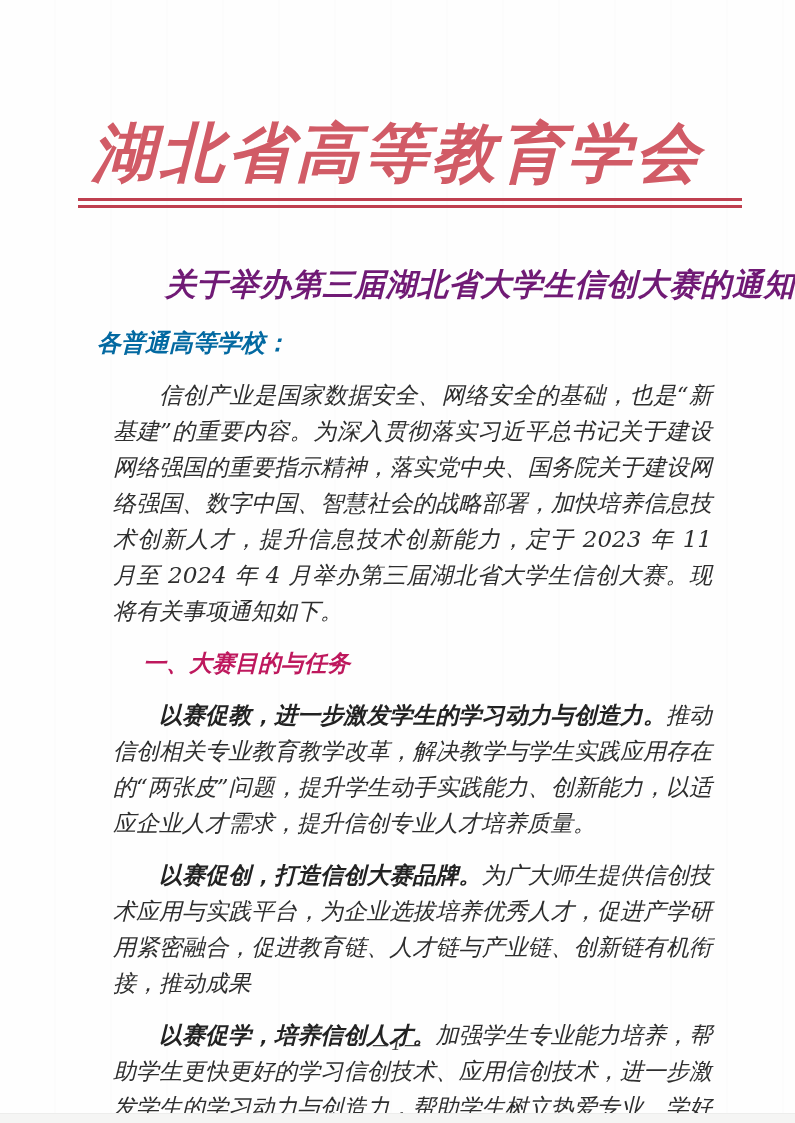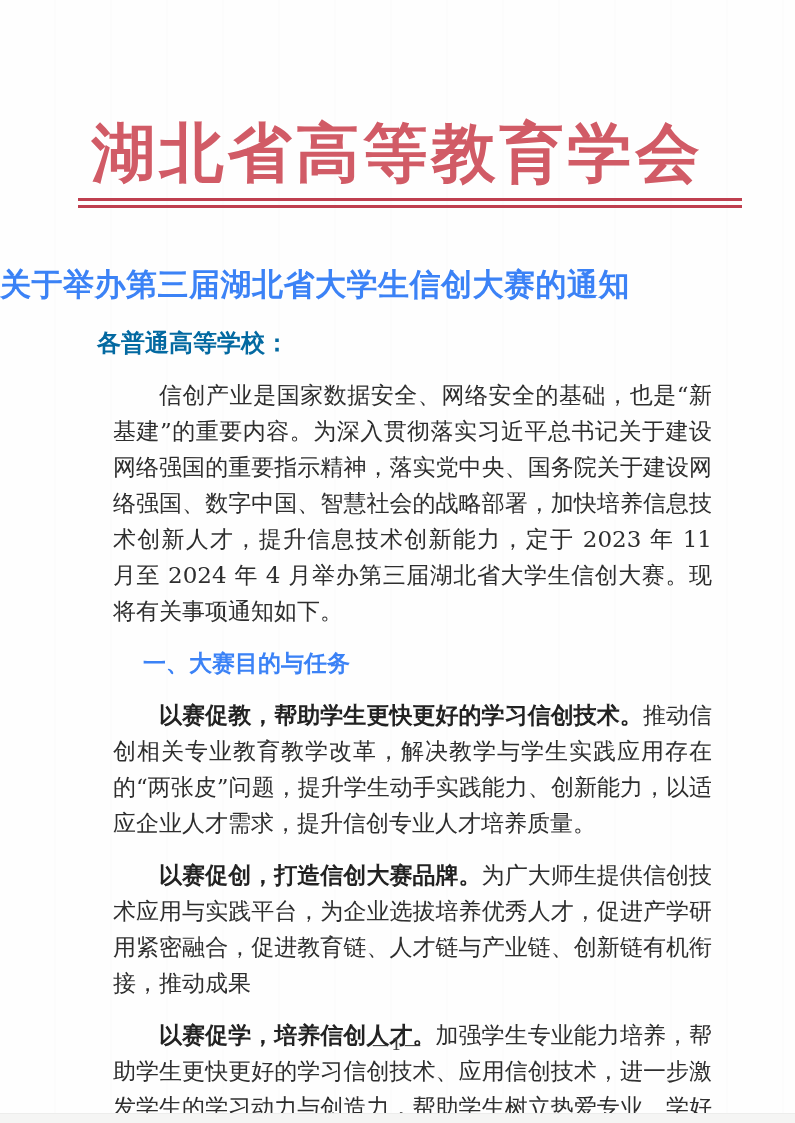--- a/index.html
+++ b/index.html
@@ -7,20 +7,21 @@
     padding: 0;
     background: #ffffff;
   }
   .page {
     position: relative;
     width: 795px;
     height: 1123px;
     background: #fefefe;
     overflow: hidden;
     font-family: "DejaVu Serif", serif;
+    font-style: italic;
   }
   
   .page::before {
     content: "";
     position: absolute;
     inset: 0;
     background: repeating-linear-gradient(
       90deg,
       rgba(0,0,0,0.000) 0px,
       rgba(0,0,0,0.000) 54px,
@@ -67,25 +68,25 @@
   }
   .rule + .rule {
     margin-top: 4px;
   }
 
   .doc-title {
     position: absolute;
     top: 243px;
     left: 0;
     width: 100%;
-    text-align: left;
+    text-align: right;
     font-family: "DejaVu Serif", serif;
     font-size: 31px;
     font-weight: bold;
-    color: #3b82f6;
+    color: #701a75;
     letter-spacing: 0.5px;
     white-space: nowrap;
   }
 
   .body-text {
     position: absolute;
     top: 325px;
     left: 97px;
     width: 631px;
     font-size: 23px;
@@ -102,21 +103,21 @@
   }
   .para {
     margin: 16px;
     text-indent: 2em;
   }
   .section-heading {
     margin: 0;
     text-indent: 2em;
     font-family: "DejaVu Sans", sans-serif;
     font-weight: bold;
-    color: #3b82f6;
+    color: #be185d;
   }
   .lead {
     font-family: "DejaVu Sans", sans-serif;
     font-weight: bold;
     color: #222222;
   }
 
   .page-number {
     position: absolute;
     top: 1034px;
@@ -143,21 +144,21 @@
   <h1 class="doc-title">关于举办第三届湖北省大学生信创大赛的通知</h1>
 
   <div class="body-text">
 
     <p class="salutation">各普通高等学校：</p>
 
     <p class="para">信创产业是国家数据安全、网络安全的基础，也是“新基建”的重要内容。为深入贯彻落实习近平总书记关于建设网络强国的重要指示精神，落实党中央、国务院关于建设网络强国、数字中国、智慧社会的战略部署，加快培养信息技术创新人才，提升信息技术创新能力，定于 2023 年 11 月至 2024 年 4 月举办第三届湖北省大学生信创大赛。现将有关事项通知如下。</p>
 
     <p class="section-heading">一、大赛目的与任务</p>
 
-    <p class="para"><span class="lead">以赛促教，帮助学生更快更好的学习信创技术。</span><span>推动信创相关专业教育教学改革，解决教学与学生实践应用存在的“两张皮”问题，提升学生动手实践能力、创新能力，以适应企业人才需求，提升信创专业人才培养质量。</span></p>
+    <p class="para"><span class="lead">以赛促教，进一步激发学生的学习动力与创造力。</span><span>推动信创相关专业教育教学改革，解决教学与学生实践应用存在的“两张皮”问题，提升学生动手实践能力、创新能力，以适应企业人才需求，提升信创专业人才培养质量。</span></p>
 
     <p class="para"><span class="lead">以赛促创，打造信创大赛品牌。</span><span>为广大师生提供信创技术应用与实践平台，为企业选拔培养优秀人才，促进产学研用紧密融合，促进教育链、人才链与产业链、创新链有机衔接，推动成果</span></p>
 
     <p class="para"><span class="lead">以赛促学，培养信创人才。</span><span>加强学生专业能力培养，帮助学生更快更好的学习信创技术、应用信创技术，进一步激发学生的学习动力与创造力，帮助学生树立热爱专业、学好专业、献身专业的担当精神。构建产教融合的信创人才培养模式</span></p>
 
   </div>
 
   <div class="page-number">—1—</div>
 
   <div class="scan-edge"></div>

